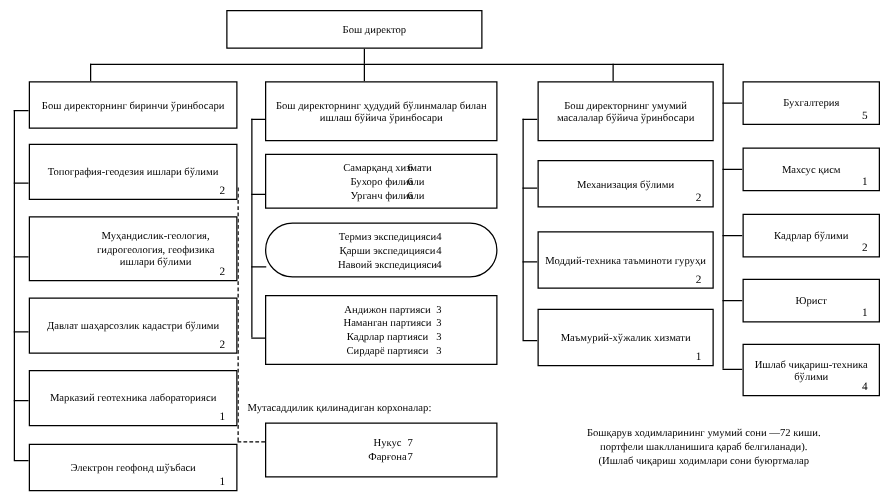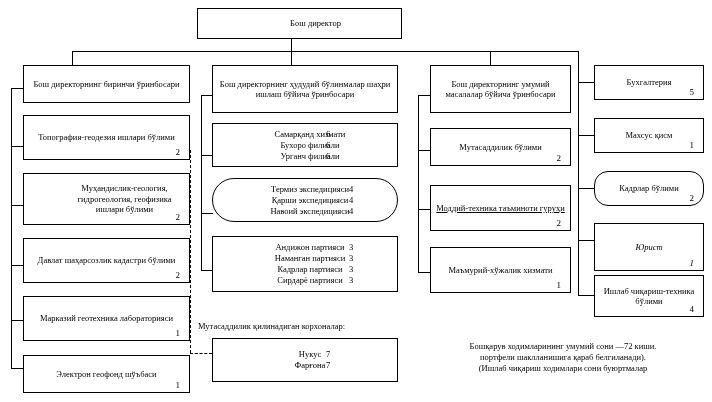--- a/index.html
+++ b/index.html
@@ -113,21 +113,21 @@
   <div class="ln lnh" style="left:418px;top:150px;width:12px;"></div>
   <div class="ln lnh" style="left:418px;top:209px;width:12px;"></div>
   <div class="ln lnh" style="left:418px;top:272px;width:12px;"></div>
 
   <div class="ln lnh" style="left:578px;top:82px;width:16px;"></div>
   <div class="ln lnh" style="left:578px;top:135px;width:16px;"></div>
   <div class="ln lnh" style="left:578px;top:188px;width:16px;"></div>
   <div class="ln lnh" style="left:578px;top:240px;width:16px;"></div>
   <div class="ln lnh" style="left:578px;top:295px;width:16px;"></div>
 
-  <div class="box" style="left:197px;top:8px;width:205px;height:31px;padding-left:32px;">
+  <div class="box" style="left:181px;top:8px;width:205px;height:31px;padding-left:32px;">
     <span class="ttl">Бош директор</span>
   </div>
 
   <div class="box" style="left:23px;top:65px;width:167px;height:38px;">
     <span class="ttl">Бош директорнинг биринчи ўринбосари</span>
   </div>
 
   <div class="box" style="left:23px;top:115px;width:167px;height:45px;justify-content:center;">
     <span class="ttl">Топография-геодезия ишлари бўлими</span>
     <span class="num">2</span>
@@ -147,21 +147,21 @@
     <span class="ttl">Марказий геотехника лабораторияси</span>
     <span class="num">1</span>
   </div>
 
   <div class="box" style="left:23px;top:355px;width:167px;height:38px;">
     <span class="ttl">Электрон геофонд шўъбаси</span>
     <span class="num">1</span>
   </div>
 
   <div class="box" style="left:212px;top:65px;width:186px;height:48px;">
-    <span class="ttl">Бош директорнинг ҳудудий бўлинмалар шаҳри ишлаш бўйича ўринбосари</span>
+    <span class="ttl">Бош директорнинг ҳудудий бўлинмалар билан ишлаш бўйича ўринбосари</span>
   </div>
 
   <div class="box listbox" style="left:212px;top:123px;width:186px;height:44px;">
     <div class="lrow2">
       <span>Самарқанд хизмати</span>
       <span class="val" style="left:113px;">6</span>
     </div>
     <div class="lrow2">
       <span>Бухоро филиали</span>
       <span class="val" style="left:113px;">6</span>
@@ -219,50 +219,50 @@
       <span>Фарғона</span>
       <span class="val" style="left:113px;">7</span>
     </div>
   </div>
 
   <div class="box" style="left:430px;top:65px;width:141px;height:48px;">
     <span class="ttl">Бош директорнинг умумий масалалар бўйича ўринбосари</span>
   </div>
 
   <div class="box" style="left:430px;top:128px;width:141px;height:38px;">
-    <span class="ttl">Мутасаддилик бўлими</span>
-    <span class="num">2</span>
-  </div>
-
-  <div class="box" style="left:430px;top:185px;width:141px;height:46px;text-decoration:underline;">
+    <span class="ttl">Механизация бўлими</span>
+    <span class="num">2</span>
+  </div>
+
+  <div class="box" style="left:430px;top:185px;width:141px;height:46px;">
     <span class="ttl">Моддий-техника таъминоти гуруҳи</span>
     <span class="num">2</span>
   </div>
 
   <div class="box" style="left:430px;top:247px;width:141px;height:46px;">
     <span class="ttl">Маъмурий-хўжалик хизмати</span>
     <span class="num">1</span>
   </div>
 
   <div class="box" style="left:594px;top:65px;width:110px;height:35px;">
     <span class="ttl">Бухгалтерия</span>
     <span class="num">5</span>
   </div>
 
   <div class="box" style="left:594px;top:118px;width:110px;height:35px;">
     <span class="ttl">Махсус қисм</span>
     <span class="num">1</span>
   </div>
 
-  <div class="box" style="left:594px;top:171px;width:110px;height:35px;border-radius:14px;">
+  <div class="box" style="left:594px;top:171px;width:110px;height:35px;">
     <span class="ttl">Кадрлар бўлими</span>
     <span class="num">2</span>
   </div>
 
-  <div class="box" style="left:594px;top:223px;width:110px;height:48px;font-style:italic;">
+  <div class="box" style="left:594px;top:223px;width:110px;height:35px;">
     <span class="ttl">Юрист</span>
     <span class="num">1</span>
   </div>
 
   <div class="box" style="left:594px;top:275px;width:110px;height:42px;">
     <span class="ttl">Ишлаб чиқариш-техника бўлими</span>
     <span class="num">4</span>
   </div>
 
   <div class="freetext" style="left:418px;top:341px;width:290px;">

